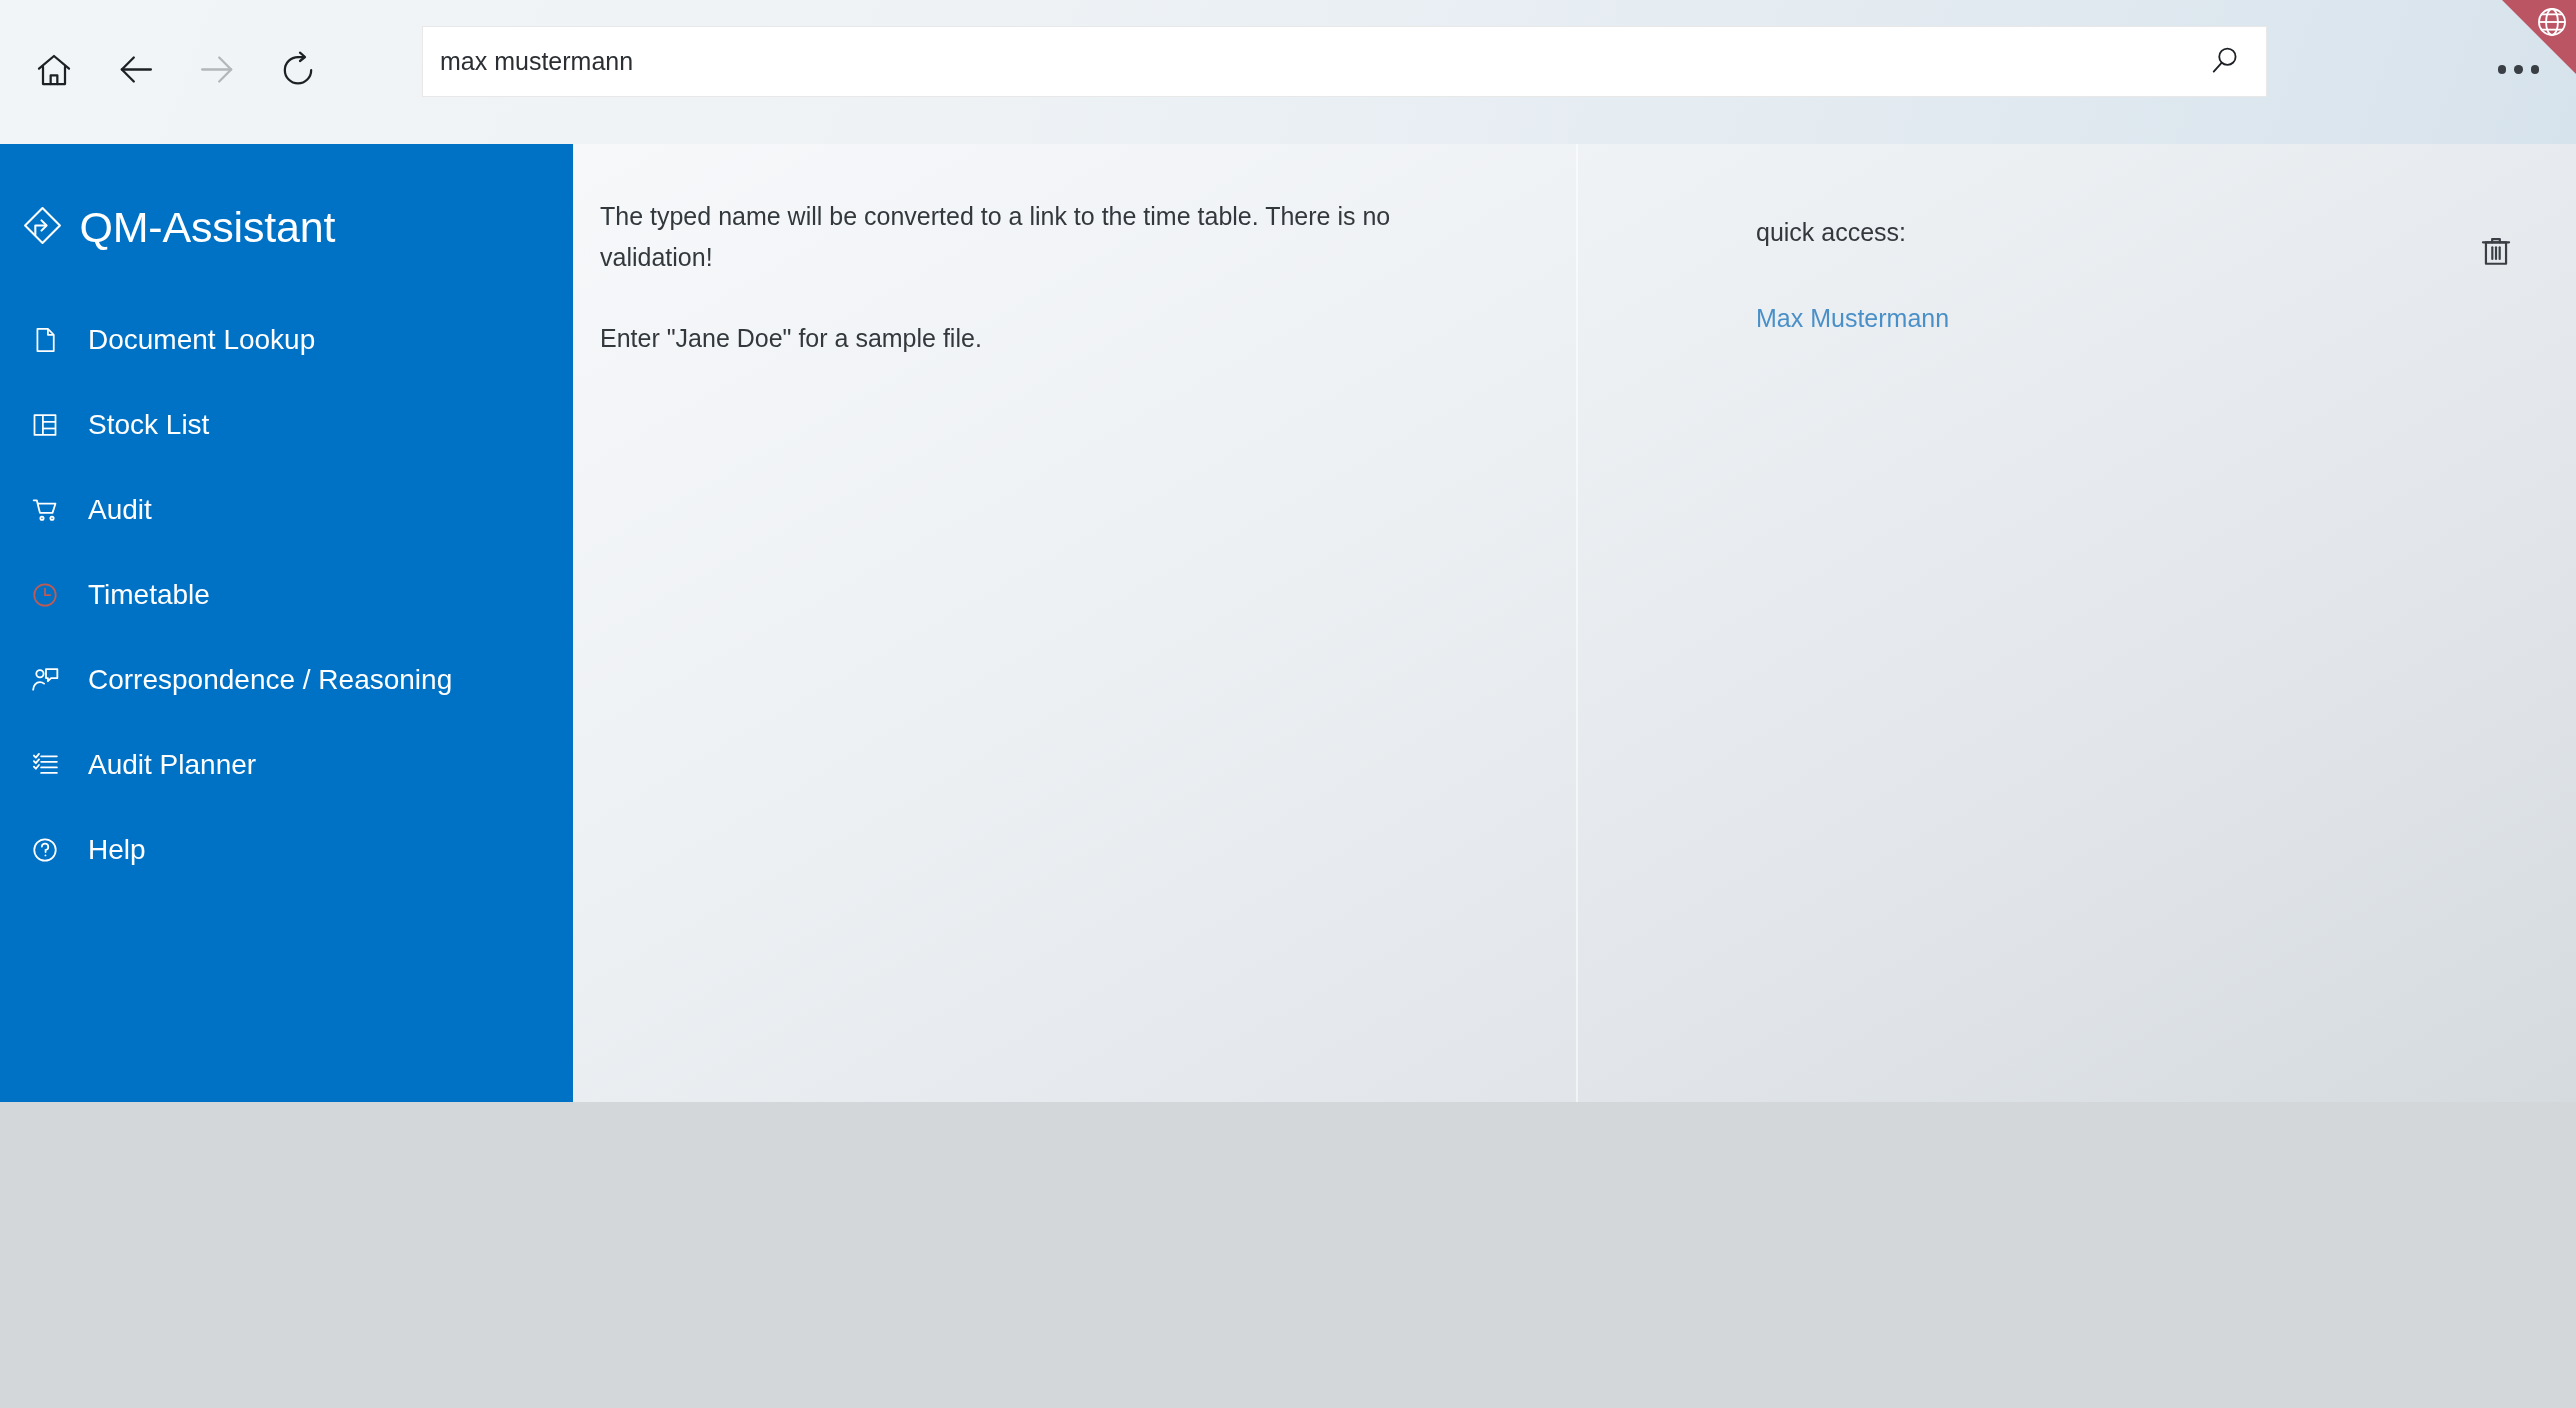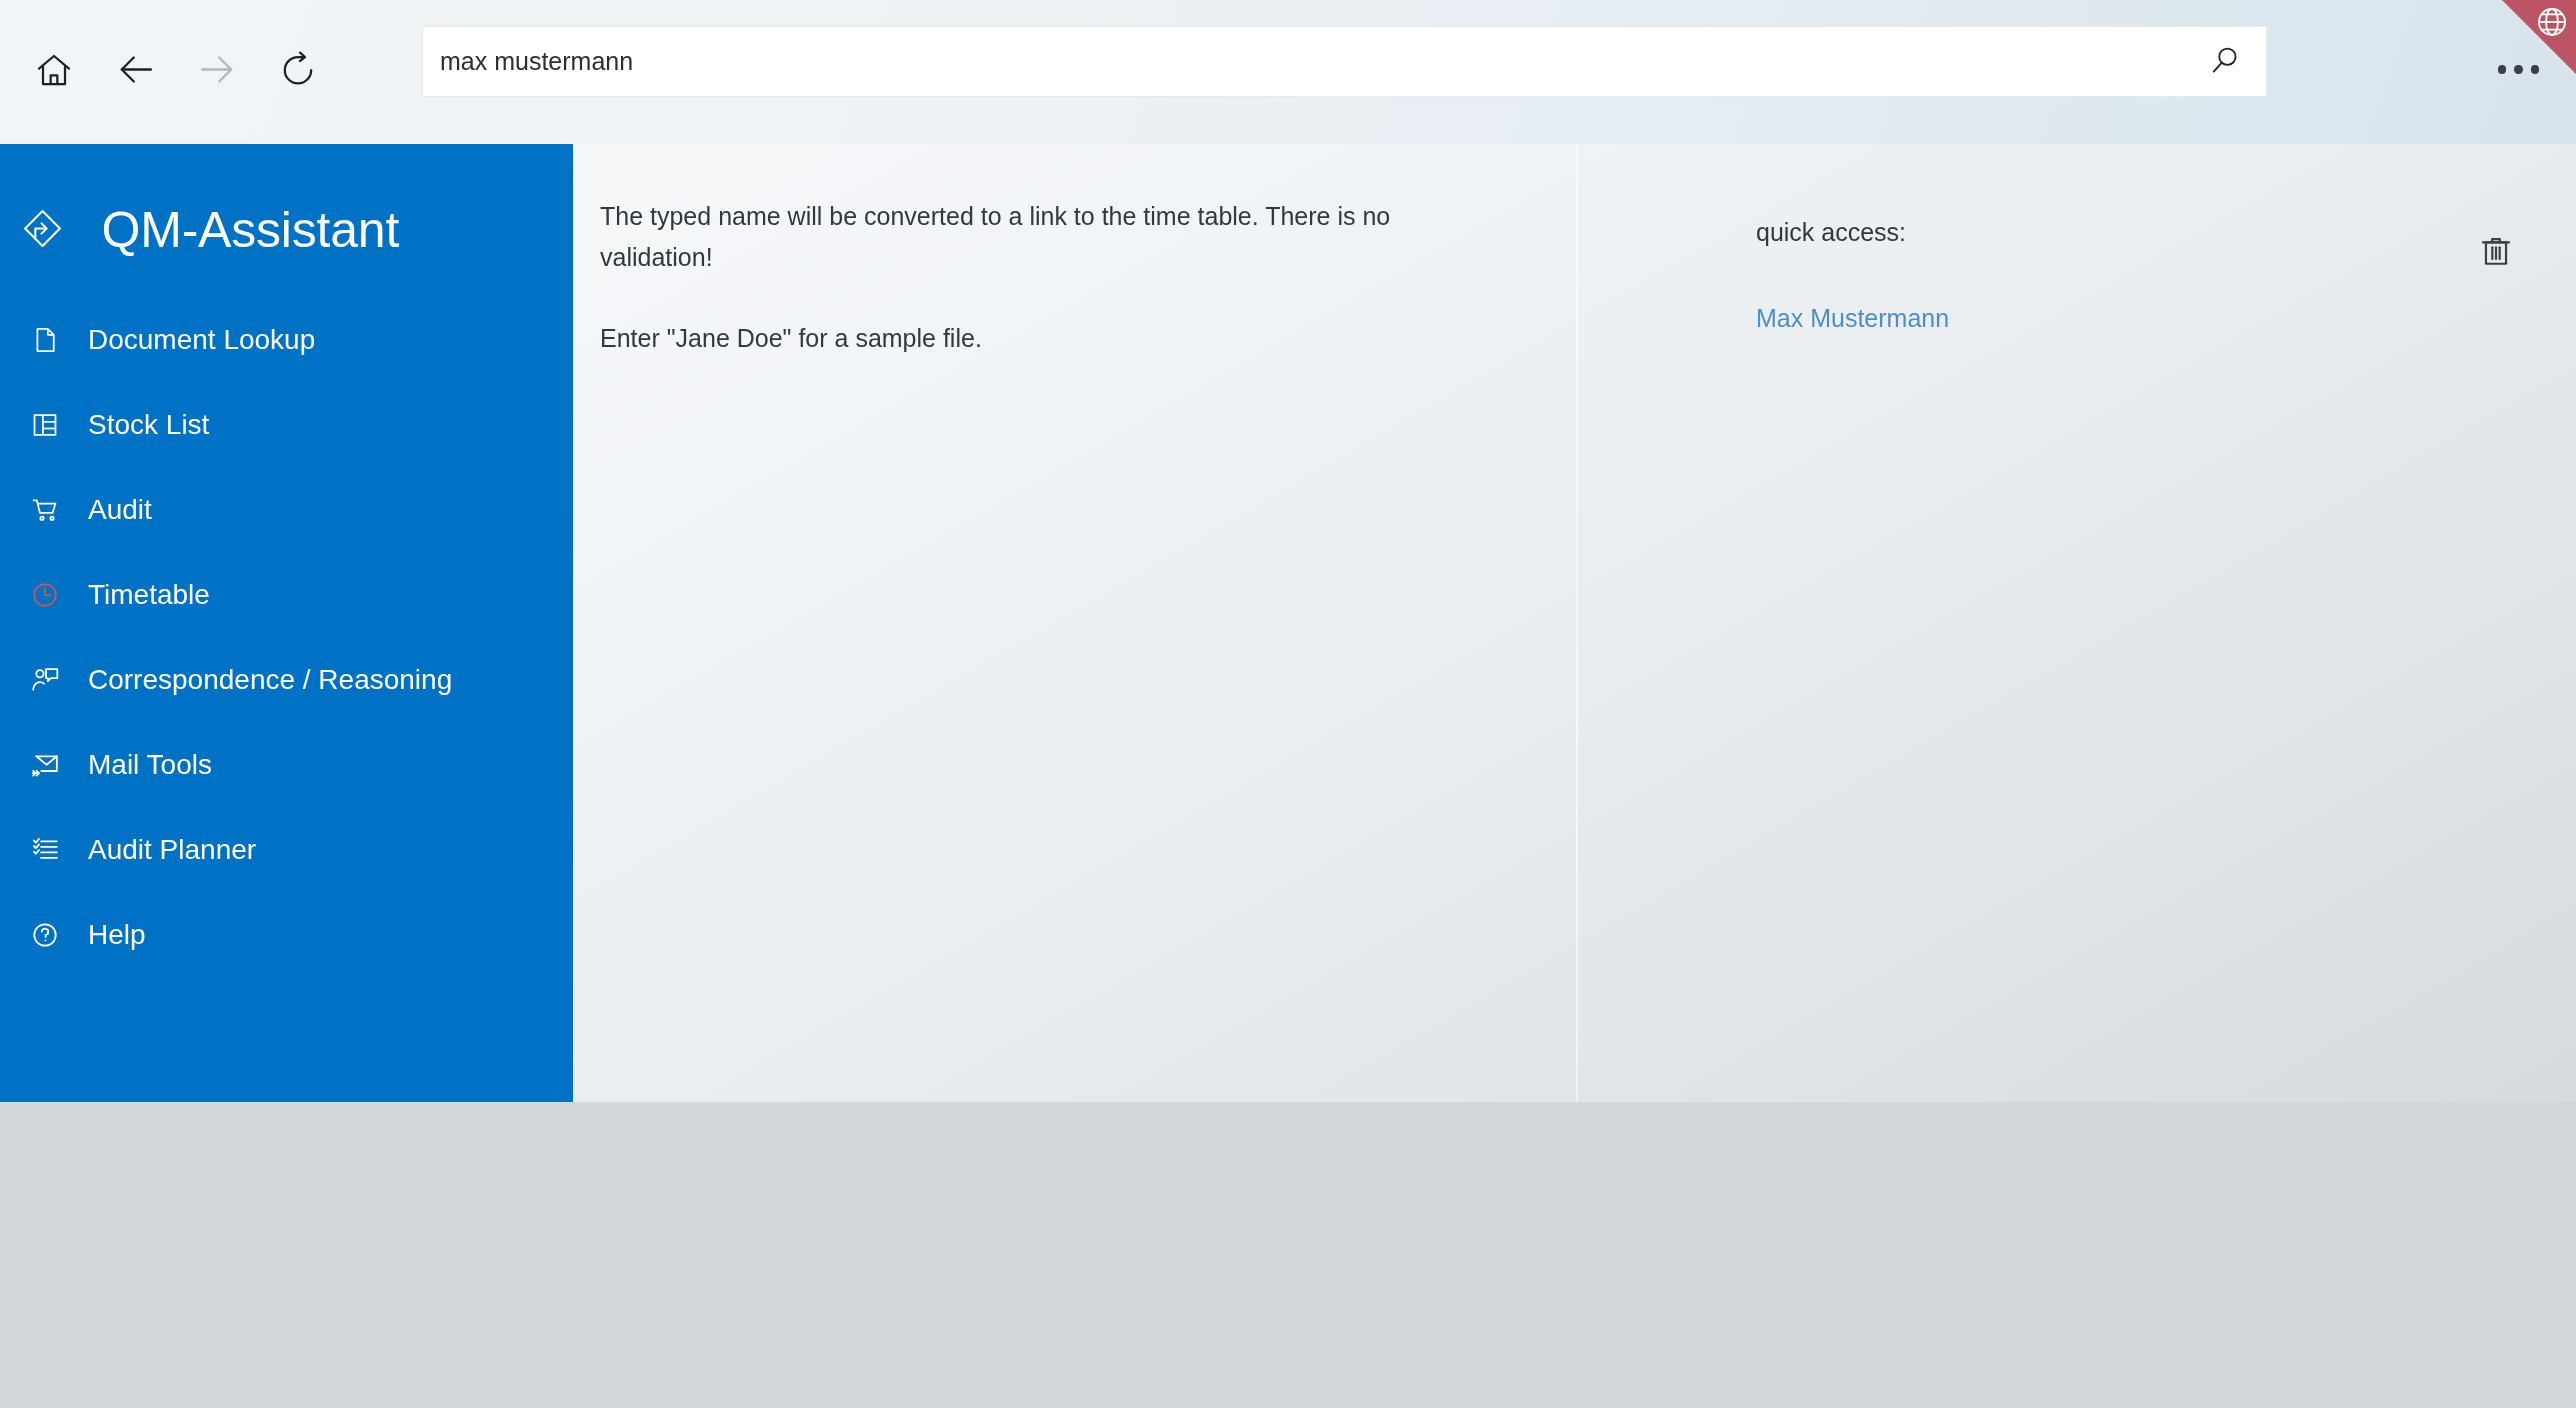--- a/index.html
+++ b/index.html
@@ -127,26 +127,25 @@
   .brand {
     position: absolute;
     left: 21.5px;
     top: 61px;
     display: flex;
     align-items: center;
     gap: 17px;
     cursor: pointer;
   }
   .brand-title {
-    font-size: 50px;
+    font-size: 43px;
     font-weight: 300;
     letter-spacing: -0.2px;
     color: #ffffff;
     line-height: 1;
-    margin-left: 22px;
   }
 
   .navlist {
     position: absolute;
     left: 0;
     top: 153px;
     width: 573px;
   }
   .navitem {
     height: 85px;
@@ -404,32 +403,20 @@
         <span class="nav-ico">
           <svg width="29" height="29" viewBox="0 0 24 24" fill="none" stroke="#ffffff" stroke-width="1.5" stroke-linecap="round" stroke-linejoin="round">
             <circle cx="7.4" cy="7.2" r="3"></circle>
             <path d="M1.8 20.4c0-3.6 2.5-6.2 5.6-6.2 1.3 0 2.5.45 3.4 1.2"></path>
             <path d="M12.4 3.4h9.4v7.4h-5.2l-2.6 2.6v-2.6h-1.6Z"></path>
           </svg>
         </span>
         <span class="nav-label">Correspondence / Reasoning</span>
       </div>
 
-      <div class="navitem">
-        <span class="nav-ico">
-          <svg width="29" height="29" viewBox="0 0 24 24" fill="none" stroke="#ffffff" stroke-width="1.5" stroke-linecap="round" stroke-linejoin="round">
-            <path d="M4.4 5.2h17v12.2H8.6"></path>
-            <polyline points="4.4,5.2 12.9,12.2 21.4,5.2"></polyline>
-            <path d="M1.6 19.2h4.6"></path>
-            <polyline points="4.6,17.2 6.6,19.2 4.6,21.2"></polyline>
-            <polyline points="1.8,17.2 3.8,19.2 1.8,21.2"></polyline>
-          </svg>
-        </span>
-        <span class="nav-label">Mail Tools</span>
-      </div>
 
       <div class="navitem">
         <span class="nav-ico">
           <svg width="29" height="29" viewBox="0 0 24 24" fill="none" stroke="#ffffff" stroke-width="1.5" stroke-linecap="round" stroke-linejoin="round">
             <line x1="8.4" y1="5.2" x2="21.4" y2="5.2"></line>
             <line x1="8.4" y1="9.8" x2="21.4" y2="9.8"></line>
             <line x1="8.4" y1="14.4" x2="21.4" y2="14.4"></line>
             <line x1="8.4" y1="19" x2="21.4" y2="19"></line>
             <polyline points="2.4,4.6 4,6.3 6.6,3.2"></polyline>
             <polyline points="2.4,9.2 4,10.9 6.6,7.8"></polyline>

